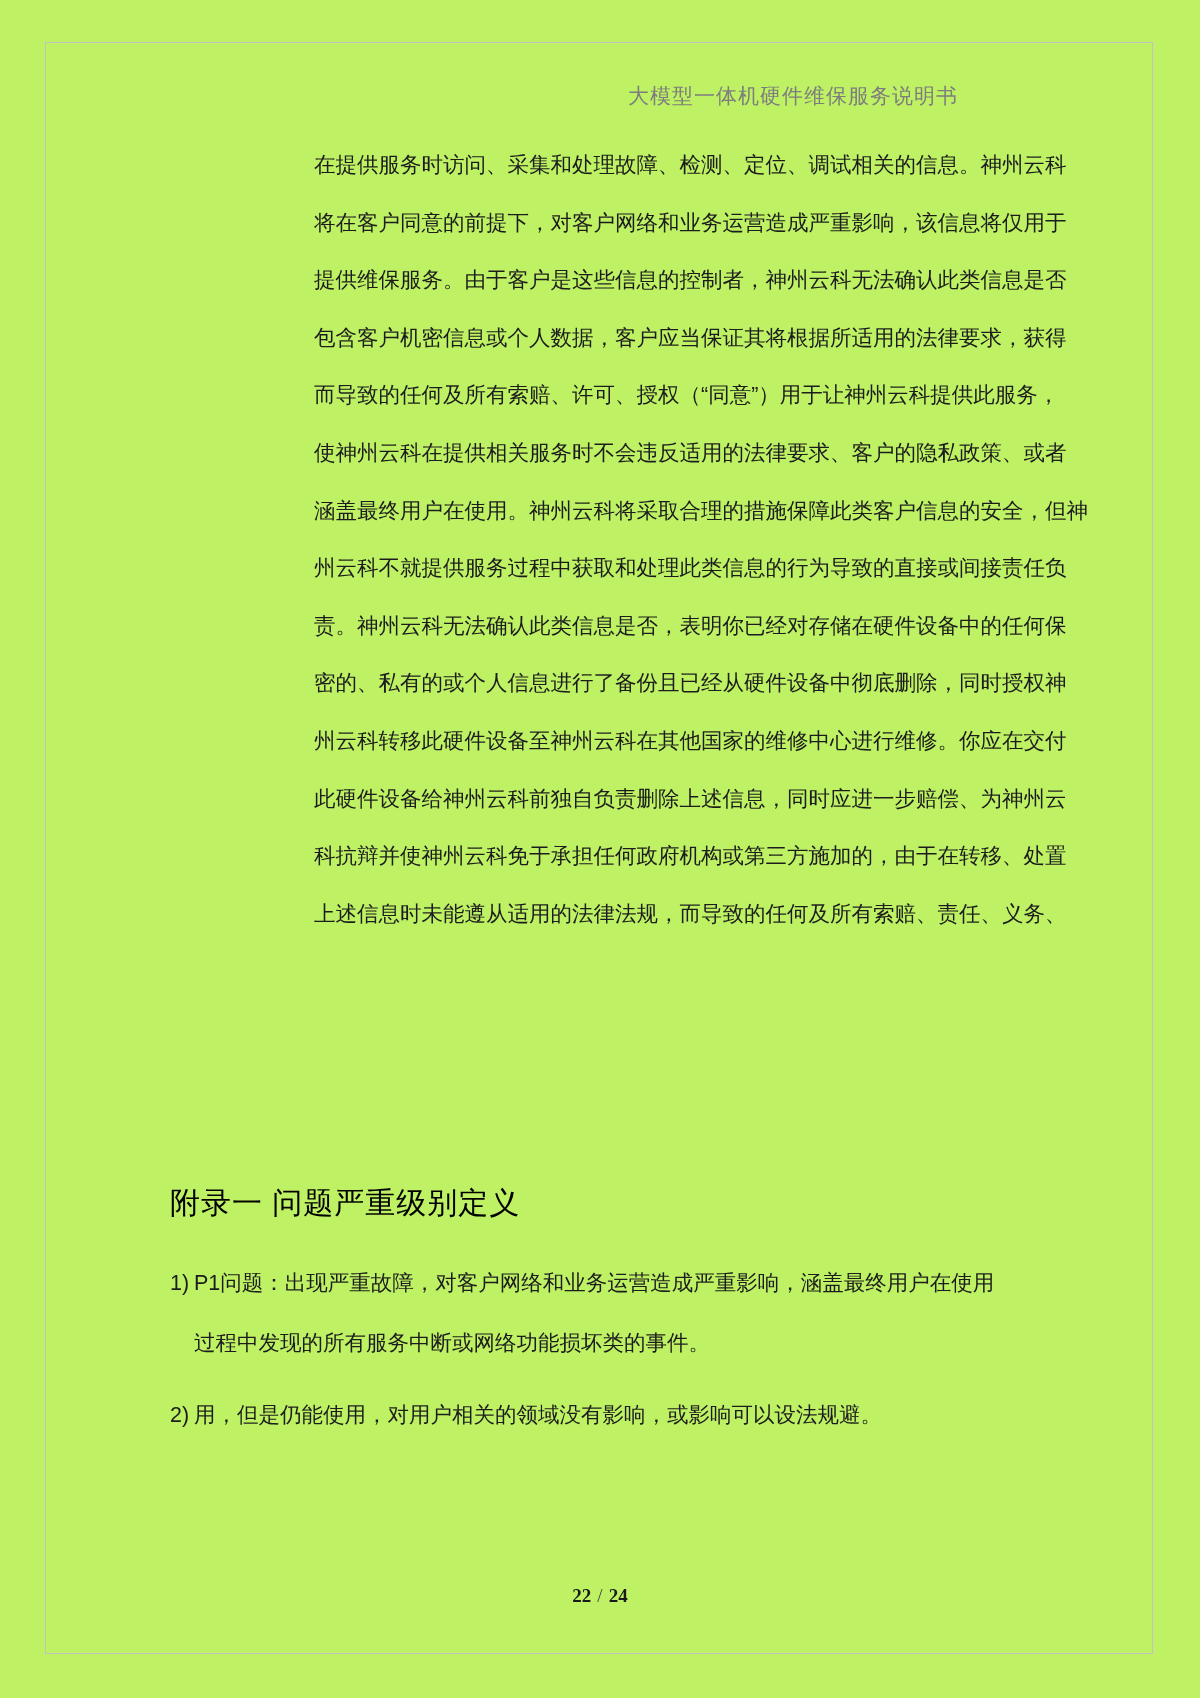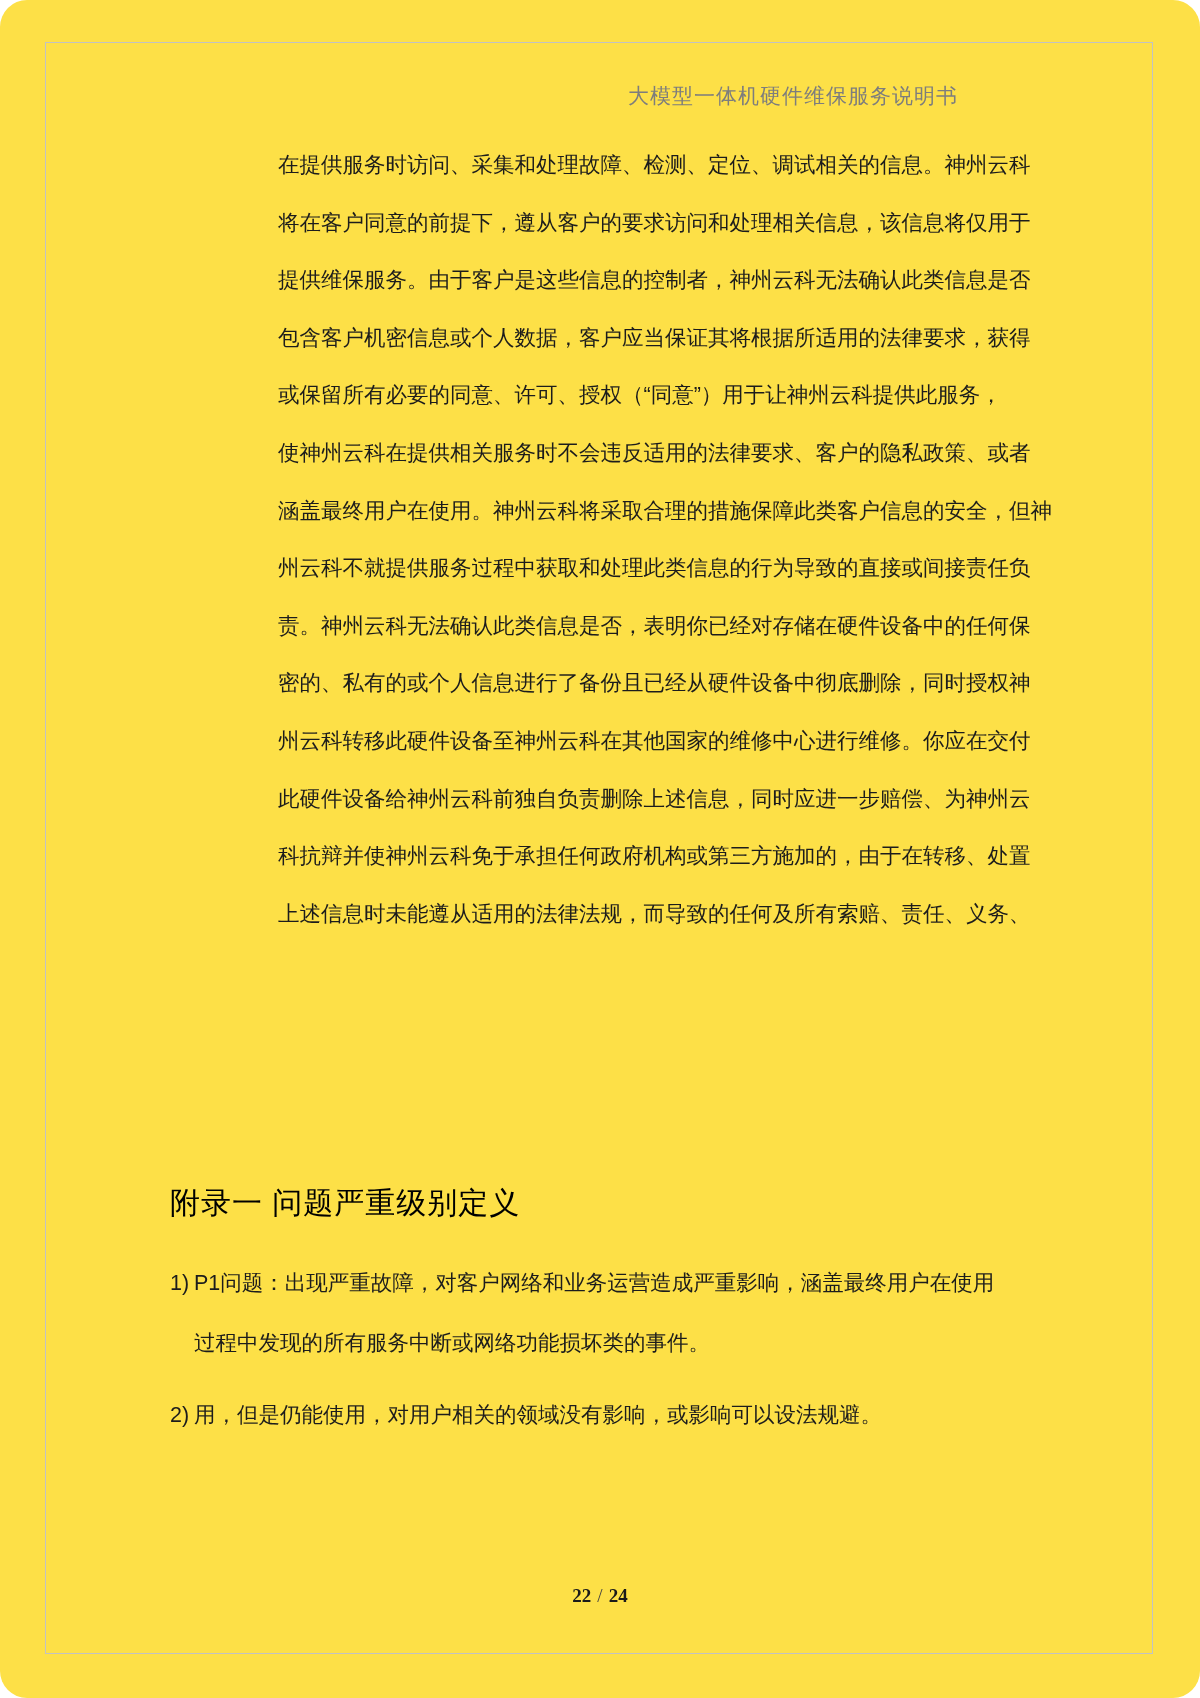--- a/index.html
+++ b/index.html
@@ -1,24 +1,23 @@
 <!DOCTYPE html>
 <html><head>
 <meta charset="utf-8">
 <style>
   html,body { margin:0; padding:0; background:#ffffff; }
   .page {
     position:relative;
     width:1200px;
     height:1698px;
-    background:#fde047;
+    background:#bef264;
     font-family:"Liberation Sans", sans-serif;
     color:#1a1a1a;
     overflow:hidden;
-    border-radius:27px;
   }
   .frame {
     position:absolute;
     left:45px; top:42px;
     width:1108px; height:1612px;
     border:1px solid #c2c2c2;
     box-sizing:border-box;
     pointer-events:none;
   }
   .header {
@@ -36,20 +35,21 @@
     left:278px;
     top:137px;
     width:680px;
     font-size:21.5px;
     color:#1c1c1c;
   }
   .paragraph .line {
     line-height:57.6px;
     height:57.6px;
     white-space:nowrap;
+    margin-left:36px;
   }
   .appendix-heading {
     position:absolute;
     left:170px;
     top:1183px;
     margin:0;
     font-size:30px;
     font-weight:normal;
     color:#000000;
     letter-spacing:1px;
@@ -97,24 +97,24 @@
 
 <div class="page">
   <div class="frame"></div>
 
   <div class="header">
     <span>大模型一体机硬件维保服务说明书</span>
   </div>
 
   <div class="paragraph" id="paragraph">
       <div class="line">在提供服务时访问、采集和处理故障、检测、定位、调试相关的信息。神州云科</div>
-      <div class="line">将在客户同意的前提下，遵从客户的要求访问和处理相关信息，该信息将仅用于</div>
+      <div class="line">将在客户同意的前提下，对客户网络和业务运营造成严重影响，该信息将仅用于</div>
       <div class="line">提供维保服务。由于客户是这些信息的控制者，神州云科无法确认此类信息是否</div>
       <div class="line">包含客户机密信息或个人数据，客户应当保证其将根据所适用的法律要求，获得</div>
-      <div class="line">或保留所有必要的同意、许可、授权（“同意”）用于让神州云科提供此服务，</div>
+      <div class="line">而导致的任何及所有索赔、许可、授权（“同意”）用于让神州云科提供此服务，</div>
       <div class="line">使神州云科在提供相关服务时不会违反适用的法律要求、客户的隐私政策、或者</div>
       <div class="line">涵盖最终用户在使用。神州云科将采取合理的措施保障此类客户信息的安全，但神</div>
       <div class="line">州云科不就提供服务过程中获取和处理此类信息的行为导致的直接或间接责任负</div>
       <div class="line">责。神州云科无法确认此类信息是否，表明你已经对存储在硬件设备中的任何保</div>
       <div class="line">密的、私有的或个人信息进行了备份且已经从硬件设备中彻底删除，同时授权神</div>
       <div class="line">州云科转移此硬件设备至神州云科在其他国家的维修中心进行维修。你应在交付</div>
       <div class="line">此硬件设备给神州云科前独自负责删除上述信息，同时应进一步赔偿、为神州云</div>
       <div class="line">科抗辩并使神州云科免于承担任何政府机构或第三方施加的，由于在转移、处置</div>
       <div class="line">上述信息时未能遵从适用的法律法规，而导致的任何及所有索赔、责任、义务、</div>
     </div>

